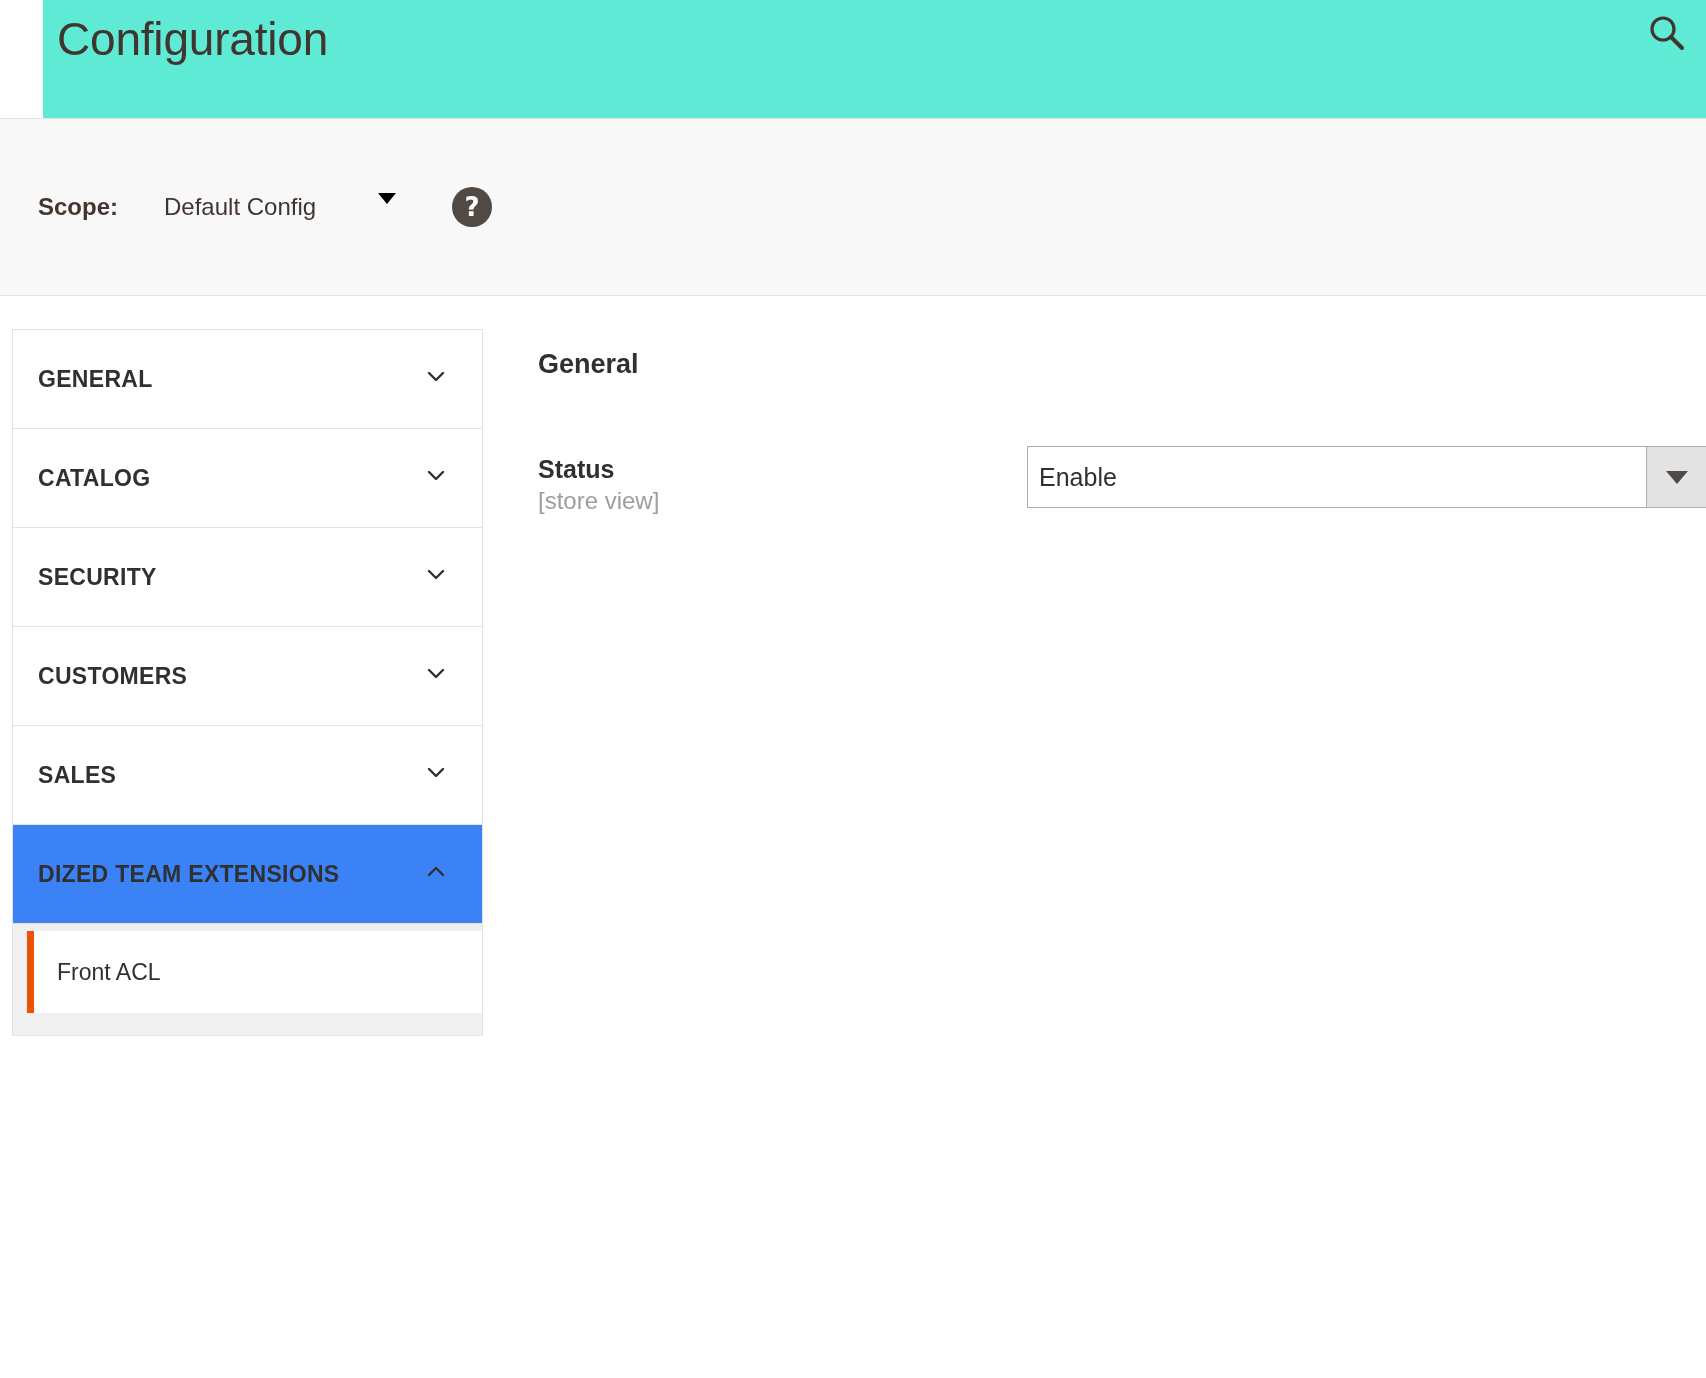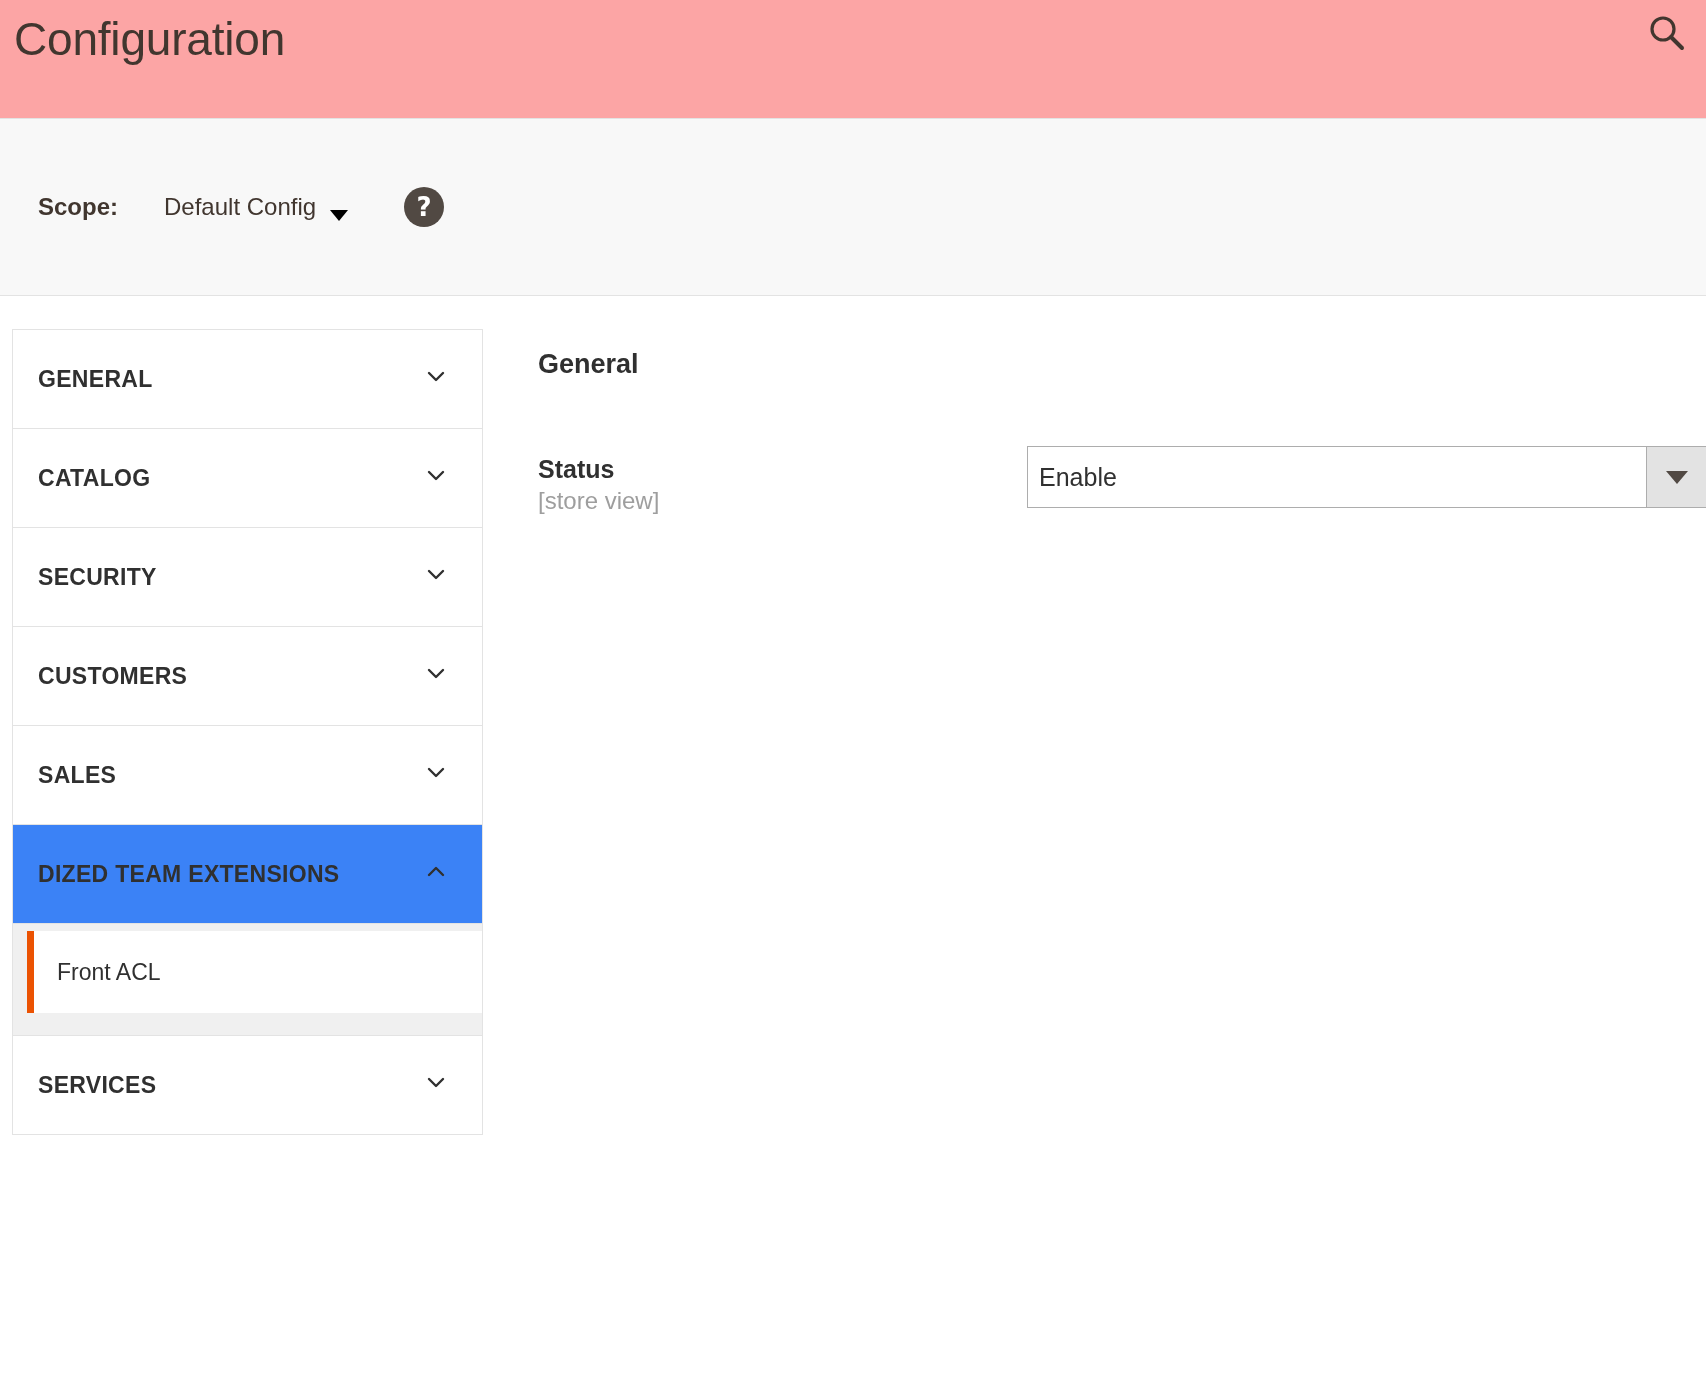--- a/index.html
+++ b/index.html
@@ -9,21 +9,22 @@
     height: 1378px;
     background: #ffffff;
     font-family: "Liberation Sans", "DejaVu Sans", sans-serif;
     overflow: hidden;
   }
 
   
   .page-header {
     position: relative;
     height: 118px;
-    background: #fca5a5;
+    background: #5eead4;
+    margin-left: 43px;
   }
   .page-title {
     position: absolute;
     left: 14px;
     top: 8px;
     font-size: 46px;
     font-weight: 400;
     color: #41362f;
     letter-spacing: -0.2px;
     line-height: 62px;
@@ -56,25 +57,26 @@
   }
   .scope-label {
     margin-left: 38px;
     font-size: 24px;
     font-weight: bold;
     color: #41362f;
     white-space: nowrap;
   }
   .scope-select {
     display: flex;
-    align-items: flex-end;
+    align-items: flex-start;
     margin-left: 46px;
     cursor: pointer;
     background: none;
     border: none;
+    gap: 48px;
   }
   .scope-value {
     font-size: 24px;
     color: #41362f;
     white-space: nowrap;
   }
   .scope-caret {
     margin-left: 14px;
     width: 0; height: 0;
     border-left: 9px solid transparent;
@@ -346,30 +348,20 @@
             </svg>
         </span>
       </div>
       <div class="nav-sub">
         <div class="nav-sub-item active">
           <span class="nav-sub-label">Front ACL</span>
         </div>
       </div>
     </div>
 
-    <div class="nav-section">
-      <div class="nav-head">
-        <span class="nav-head-label">SERVICES</span>
-        <span class="nav-chevron">
-          <svg width="20" height="20" viewBox="0 0 20 20">
-              <polyline points="3,6 10,13 17,6" fill="none" stroke="#303030" stroke-width="2.4" stroke-linecap="round" stroke-linejoin="round"></polyline>
-            </svg>
-        </span>
-      </div>
-    </div>
 
 
   </nav>
 
   <section class="config-main">
     <h2 class="section-title">General</h2>
 
     <div class="field-row">
       <div class="field-label-col">
         <div class="field-label">Status</div>

